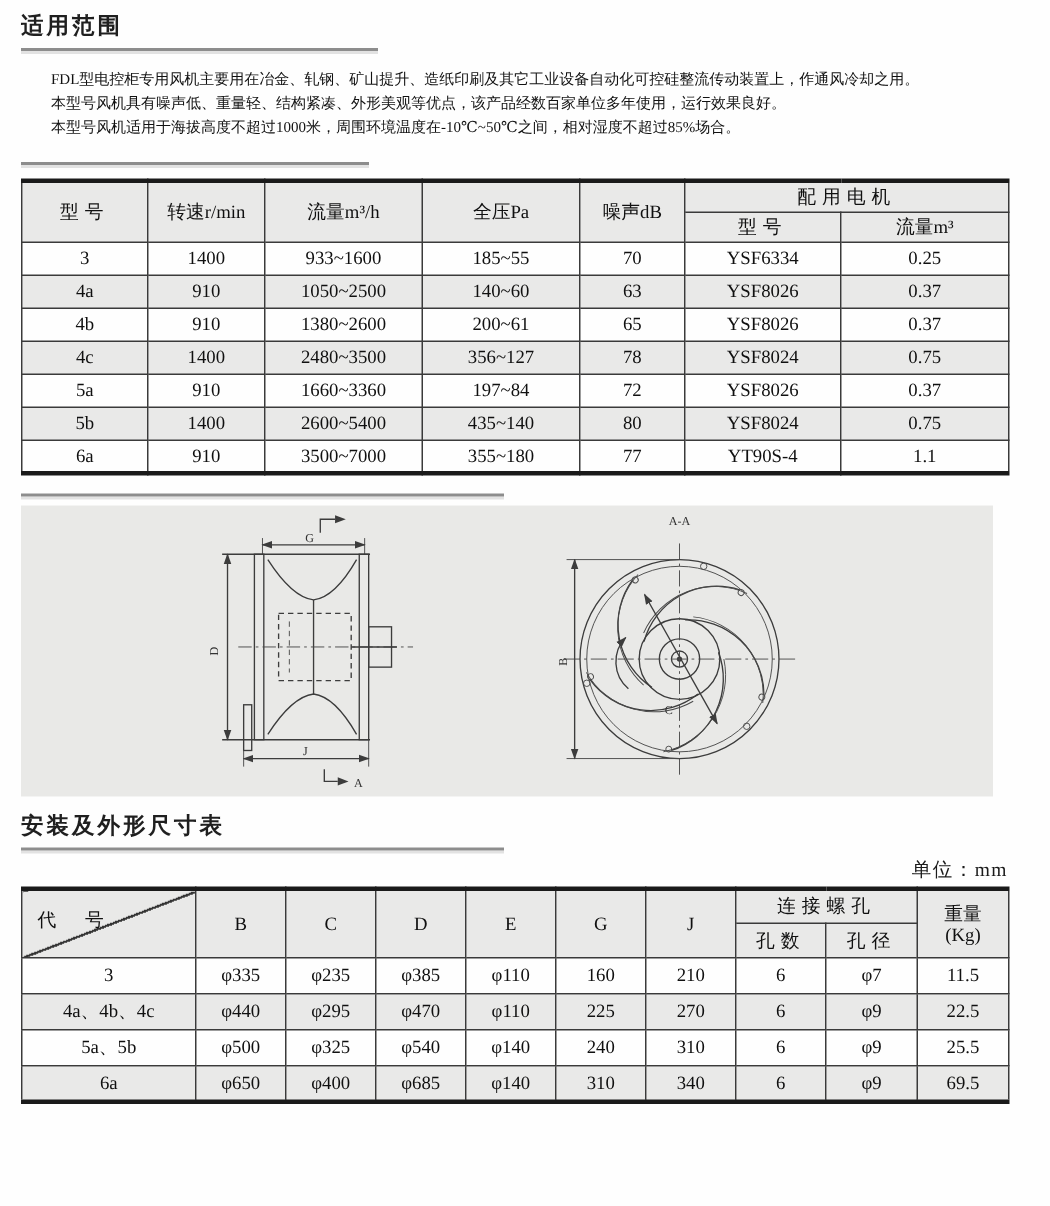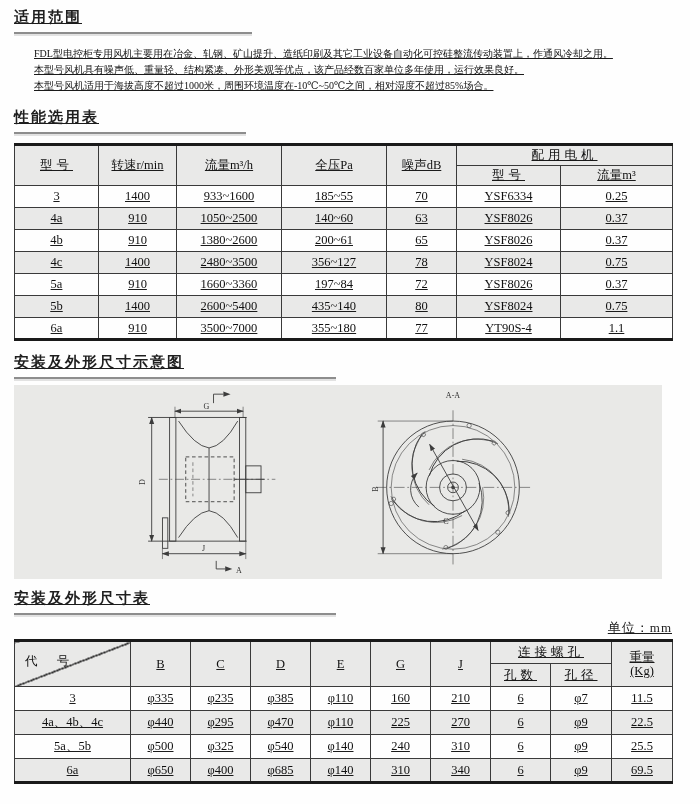--- a/index.html
+++ b/index.html
@@ -6,21 +6,20 @@
   html,body { background:#ffffff; }
   body {
     width:700px; height:804px;
     font-family:"Liberation Serif","DejaVu Serif",serif;
     color:#1b1b1b;
   }
   .page {
     position:relative; width:700px; height:804px;
     background:#fefefe; overflow:hidden;
     padding:8px 28px 0 14px;
-    text-decoration:underline;
   }
   
   .sec-head {
     font-family:"DejaVu Sans","Liberation Sans",sans-serif;
     font-weight:700; font-size:15px; letter-spacing:2px; color:#1f1f1f;
   }
   .rule { height:2px; background:#8d8d8d; box-shadow:0 2px 0 #e2e2e2; margin-top:5px; }
   .rule.w1 { width:238px; }
   .rule.w2 { width:232px; }
   .rule.w3 { width:322px; }
@@ -75,21 +74,20 @@
     <div class="sec-head">适用范围</div>
     <div class="rule w1"></div>
     <div class="paras">
       <p>FDL型电控柜专用风机主要用在冶金、轧钢、矿山提升、造纸印刷及其它工业设备自动化可控硅整流传动装置上，作通风冷却之用。</p>
       <p>本型号风机具有噪声低、重量轻、结构紧凑、外形美观等优点，该产品经数百家单位多年使用，运行效果良好。</p>
       <p>本型号风机适用于海拔高度不超过1000米，周围环境温度在-10℃~50℃之间，相对湿度不超过85%场合。</p>
     </div>
   </div>
 
   <div class="mt14">
-    <div class="sec-head">性能选用表</div>
     <div class="rule w2"></div>
     <div class="tbl-wrap">
       <table id="perf-table">
         <colgroup>
           <col style="width:84px">
             <col style="width:78px">
             <col style="width:105px">
           <col style="width:105px">
             <col style="width:70px">
             <col style="width:104px">
@@ -172,21 +170,20 @@
               <td>77</td>
               <td>YT90S-4</td>
               <td>1.1</td>
             </tr>
           </tbody>
       </table>
     </div>
   </div>
 
   <div class="mt12">
-    <div class="sec-head">安装及外形尺寸示意图</div>
     <div class="rule w3"></div>
     <div class="panel">
 
       <svg width="186" height="190" viewBox="0 0 200 212">
         <defs>
           <marker id="arwL" viewBox="0 0 10 10" refX="9" refY="5" markerWidth="8" markerHeight="8" orient="auto-start-reverse">
             <path d="M0 1.5 L10 5 L0 8.5 z" fill="#3c3c3c"></path>
           </marker>
         </defs>
 

